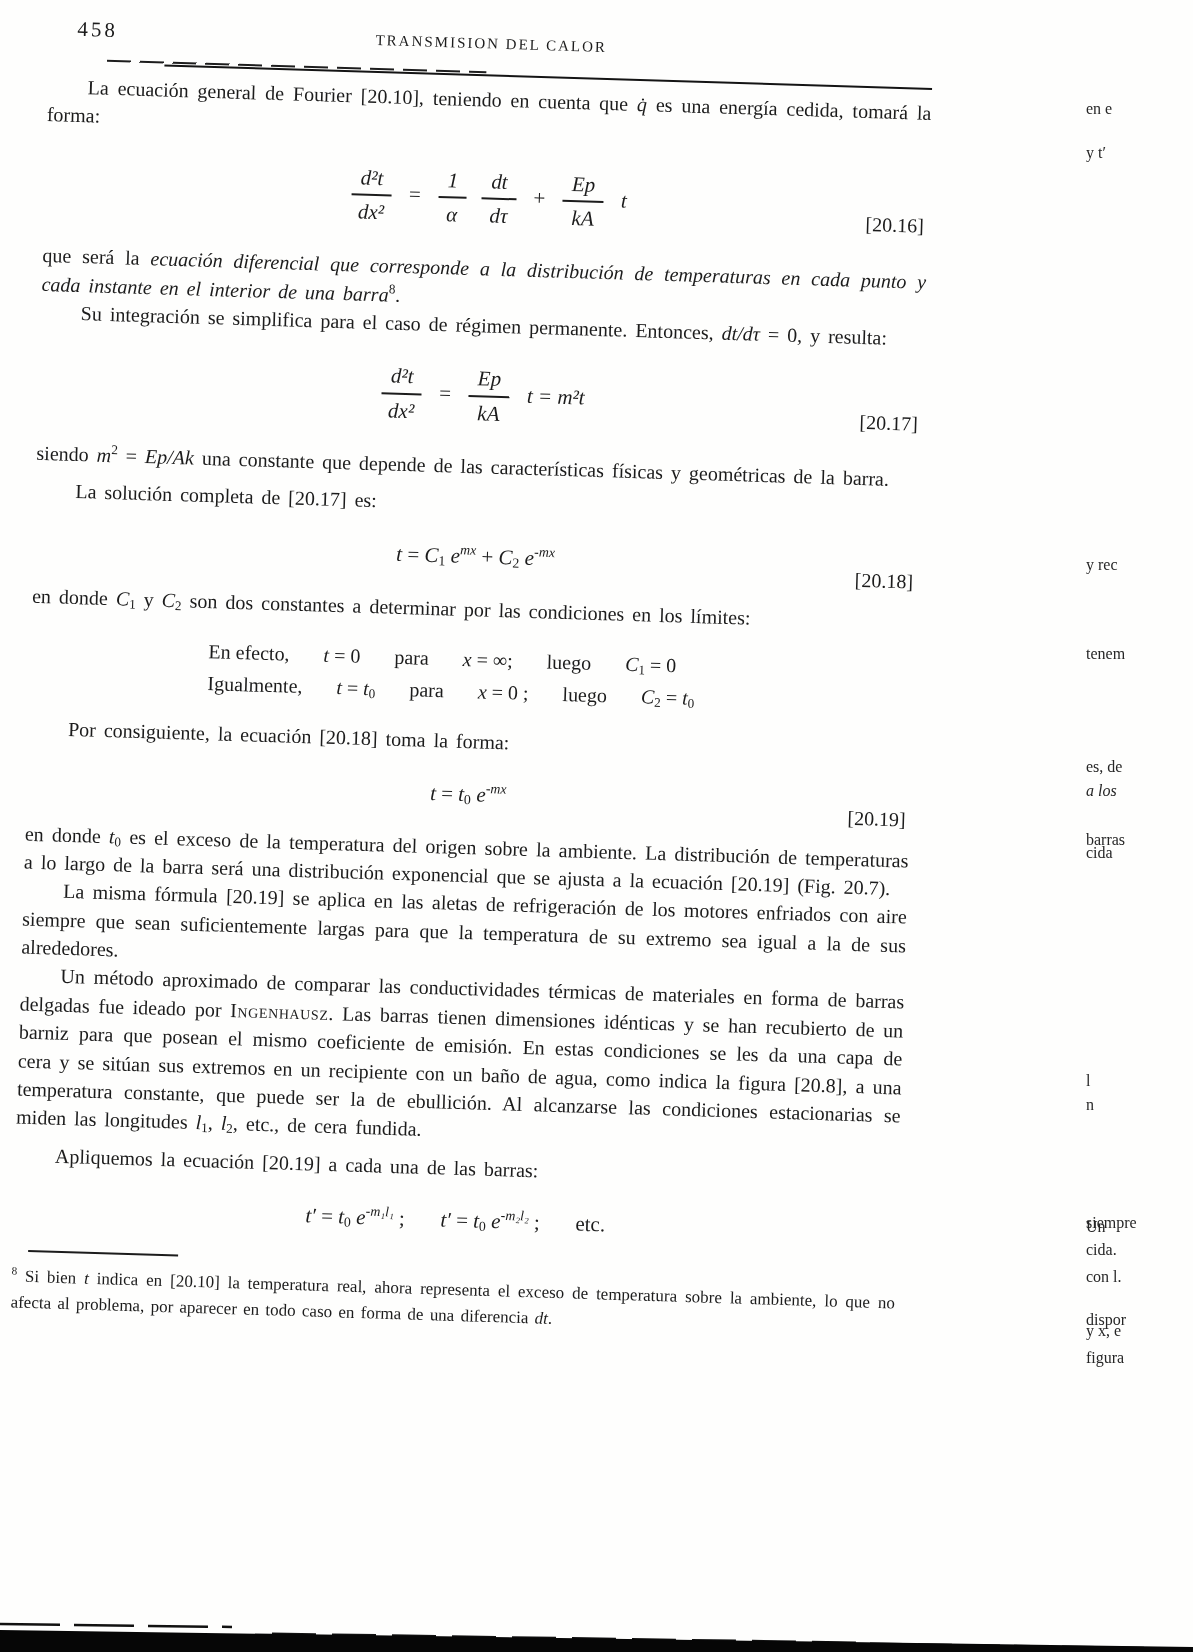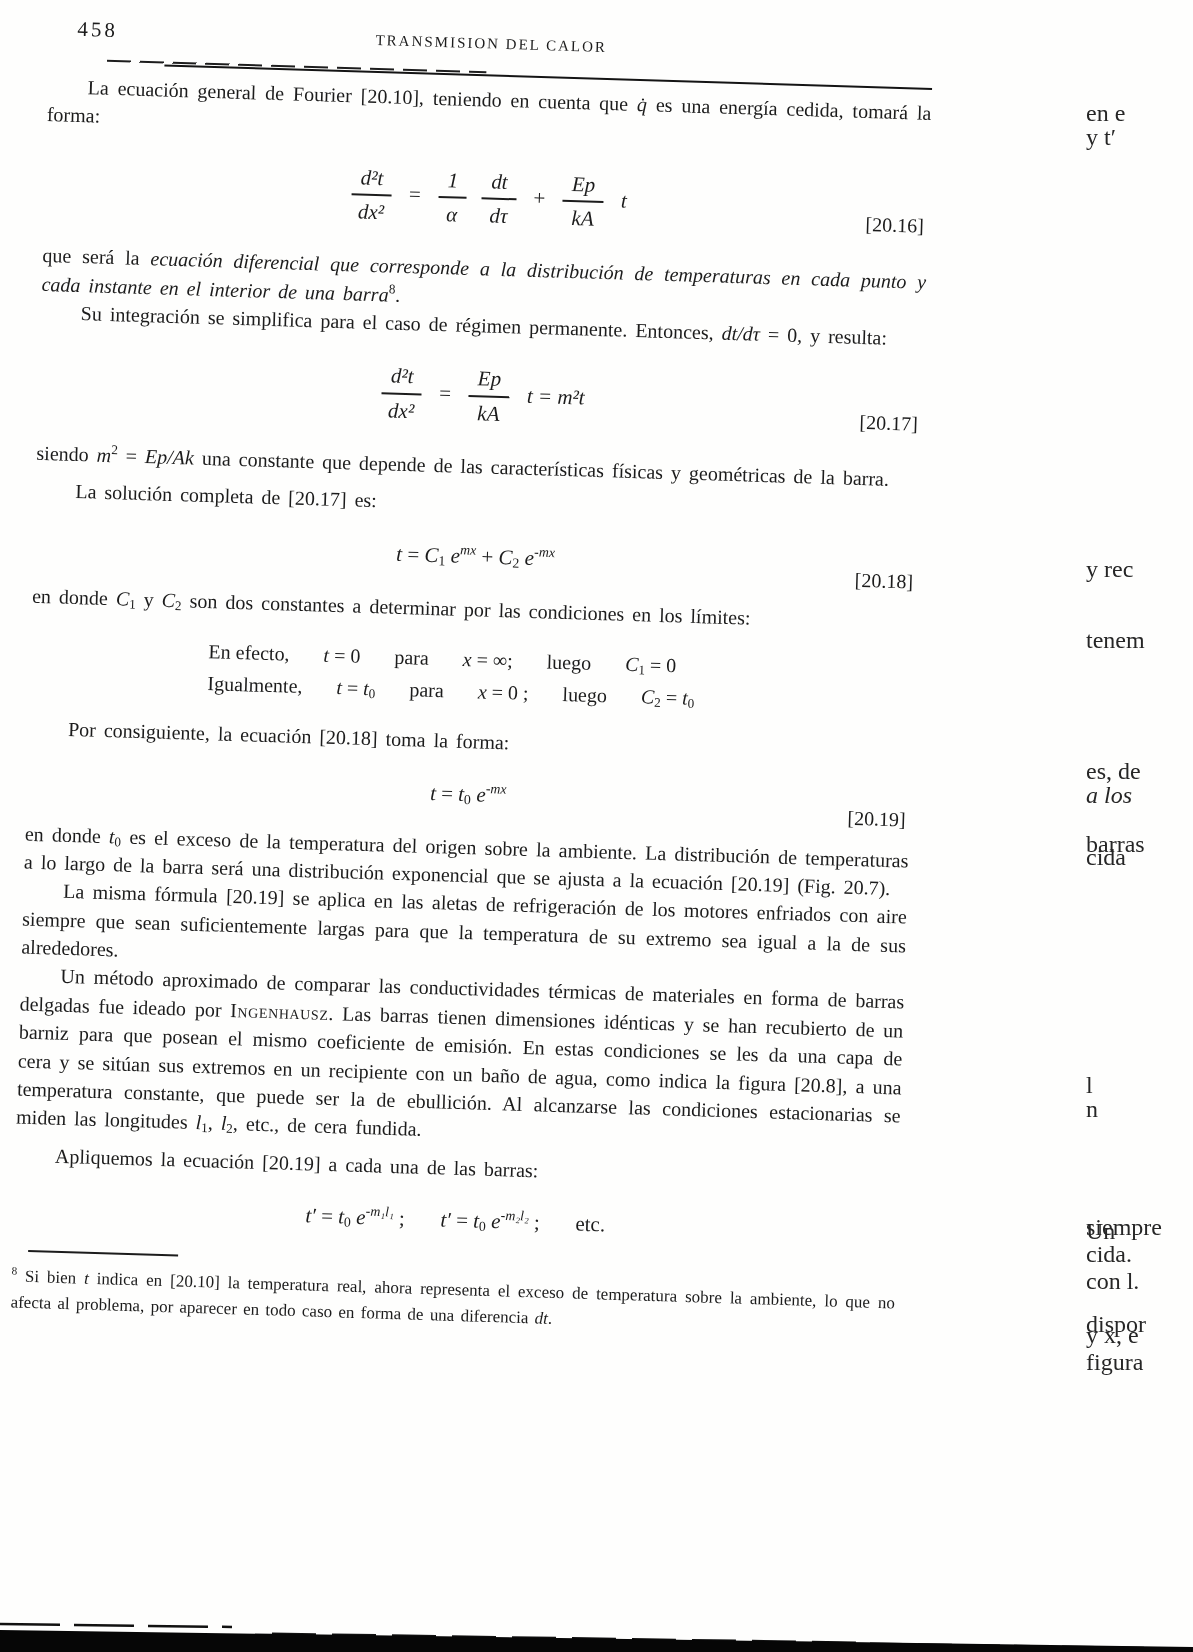--- a/index.html
+++ b/index.html
@@ -43,21 +43,21 @@
   .op{margin:0 7px;}
   .var{font-style:italic;margin-left:7px;}
   .eq-inline{font-size:21px;}
   
   .conds{margin:20px 0 20px 178px;font-size:20px;line-height:1.6;}
   
   .fn-rule{width:150px;height:2px;background:#1c1c1c;margin:30px 0 12px 16px;}
   .fn{font-size:17px;line-height:1.5;text-align:justify;word-spacing:2px;margin:0;}
   
   .fragwrap{position:absolute;left:0;top:0;width:100%;height:100%;pointer-events:none;}
-  .fragment{position:absolute;left:1086px;font-size:24px;white-space:nowrap;color:#262626;}
+  .fragment{position:absolute;left:1086px;font-size:16px;white-space:nowrap;color:#262626;}
   .fragment.it{font-style:italic;text-align:center;}
   
   .scanfoot{position:absolute;left:0;bottom:0;width:1193px;height:100px;}
 </style>
 </head>
 <body>
 
 <div class="sheet">
 
   <div class="hdr">
@@ -125,23 +125,23 @@
     <span class="eq-body eq-inline"><span class="rt-i">t′</span><span class="rt-n"> = </span><span class="rt-i">t</span><span class="rt-sub">0</span><span class="rt-n"> </span><span class="rt-i">e</span><span class="rt-sup rt-i">-m₁l₁</span><span class="rt-n"> ;</span><span class="rt-gap"></span><span class="rt-i">t′</span><span class="rt-n"> = </span><span class="rt-i">t</span><span class="rt-sub">0</span><span class="rt-n"> </span><span class="rt-i">e</span><span class="rt-sup rt-i">-m₂l₂</span><span class="rt-n"> ;</span><span class="rt-gap"></span><span class="rt-n">etc.</span></span>
   </div>
 
   <div class="fn-rule"></div>
   <p class="fn"><span class="rt-sup">8</span><span class="rt-n">  Si bien </span><span class="rt-i">t</span><span class="rt-n"> indica en [20.10] la temperatura real, ahora representa el exceso de temperatura sobre la ambiente, lo que no afecta al problema, por aparecer en todo caso en forma de una diferencia </span><span class="rt-i">dt</span><span class="rt-n">.</span></p>
 
 </div>
 
 <div class="fragwrap">
     <span class="fragment" style="top: 100px;">en e</span>
-    <span class="fragment" style="top: 124px; text-align: center;">y t′</span>
+    <span class="fragment" style="top: 144px; text-align: center;">y t′</span>
     <span class="fragment" style="top: 556px; font-family: Liberation Serif, serif;">y rec</span>
-    <span class="fragment" style="top: 627px;">tenem</span>
+    <span class="fragment" style="top: 645px;">tenem</span>
     <span class="fragment" style="top: 758px;">es, de</span>
     <span class="fragment it" style="top: 782px;">a los</span>
     <span class="fragment" style="top: 844px;">cida</span>
     <span class="fragment" style="top: 831px;">barras</span>
     <span class="fragment" style="top: 1072px;">l</span>
     <span class="fragment" style="top: 1096px;">n</span>
     <span class="fragment" style="top: 1186px; margin-top: 32px;">Un</span>
     <span class="fragment" style="top: 1214px;">siempre</span>
     <span class="fragment" style="top: 1241px;">cida.</span>
     <span class="fragment" style="top: 1268px;">con l.</span>

